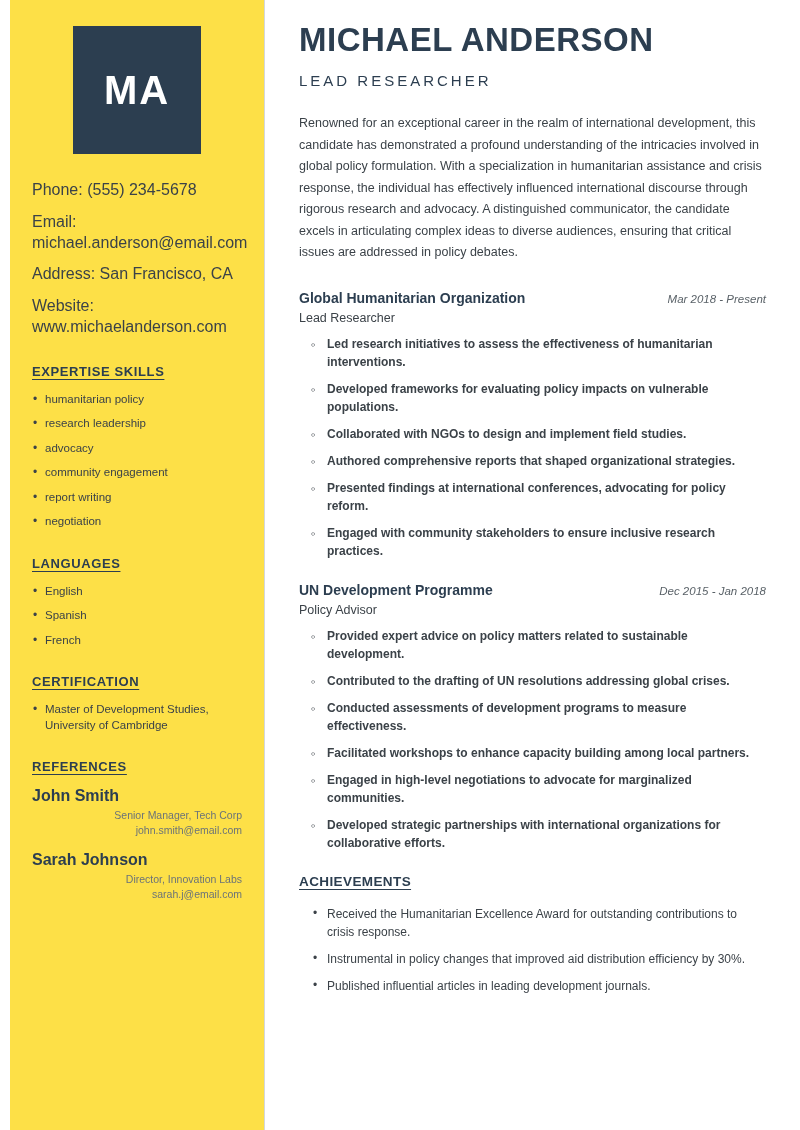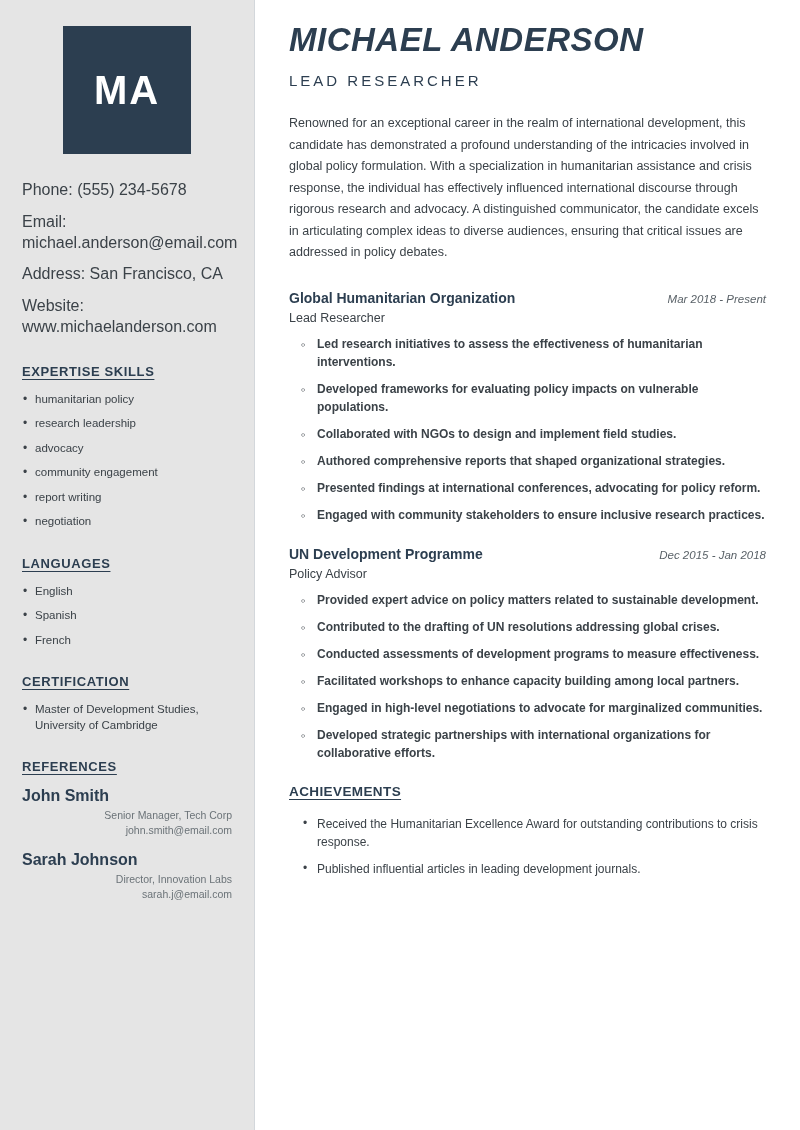--- a/index.html
+++ b/index.html
@@ -18,24 +18,25 @@
     position: relative;
     width: 800px;
     height: 1130px;
     display: flex;
     background: #ffffff;
   }
   
   .sidebar {
     width: 255px;
     min-width: 255px;
-    background: #e5e5e5;
+    background: #fde047;
     border-right: 1px solid #d3d7db;
     box-sizing: border-box;
     padding: 26px 22px 20px 22px;
+    margin-left: 10px;
   }
   .avatar-wrap {
     display: flex;
     justify-content: center;
     margin-top: 0px;
     margin-bottom: 26px;
   }
   .avatar {
     width: 128px;
     height: 128px;
@@ -108,21 +109,20 @@
     box-sizing: border-box;
     padding: 22px 34px 20px 34px;
   }
   .name {
     font-size: 33px;
     font-weight: bold;
     color: #2c3e50;
     letter-spacing: 0.5px;
     margin: 0 0 14px 0;
     line-height: 1.1;
-    font-style: italic;
   }
   .role {
     font-size: 15px;
     color: #2c3e50;
     letter-spacing: 3px;
     margin-bottom: 24px;
   }
   .summary {
     font-size: 12.5px;
     color: #3b4248;
@@ -314,18 +314,19 @@
           <li>Engaged in high-level negotiations to advocate for marginalized communities.</li>
           <li>Developed strategic partnerships with international organizations for collaborative efforts.</li>
         </ul>
       </div>
     </section>
 
     <section class="achv-block">
       <div class="main-heading">ACHIEVEMENTS</div>
       <ul class="achv-list">
         <li>Received the Humanitarian Excellence Award for outstanding contributions to crisis response.</li>
+        <li>Instrumental in policy changes that improved aid distribution efficiency by 30%.</li>
         <li>Published influential articles in leading development journals.</li>
       </ul>
     </section>
 
   </main>
 </div>
 
 </body></html>

